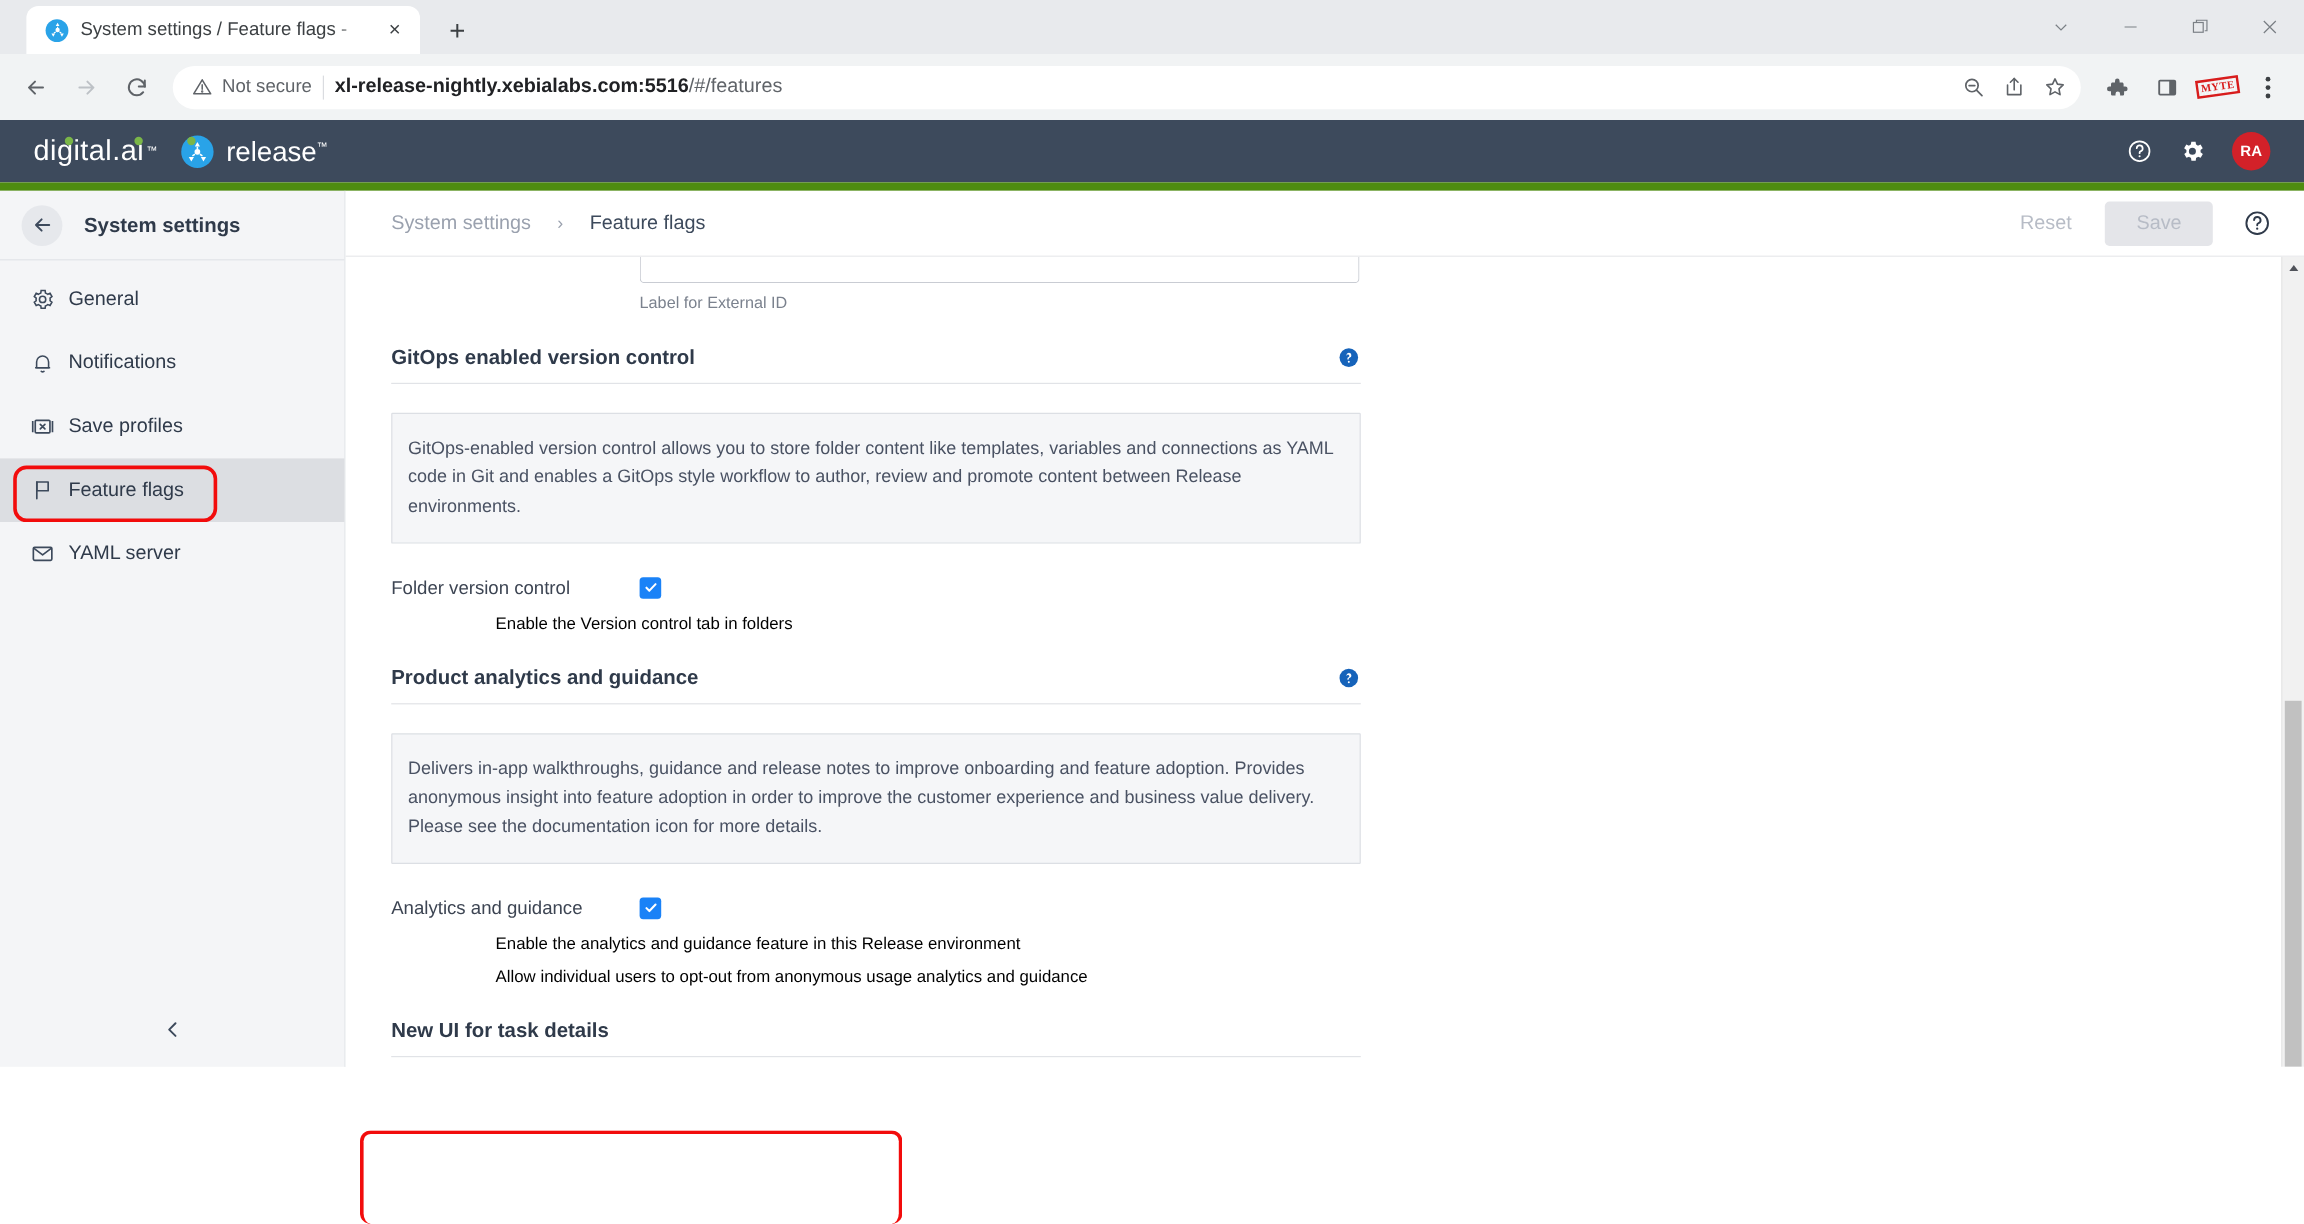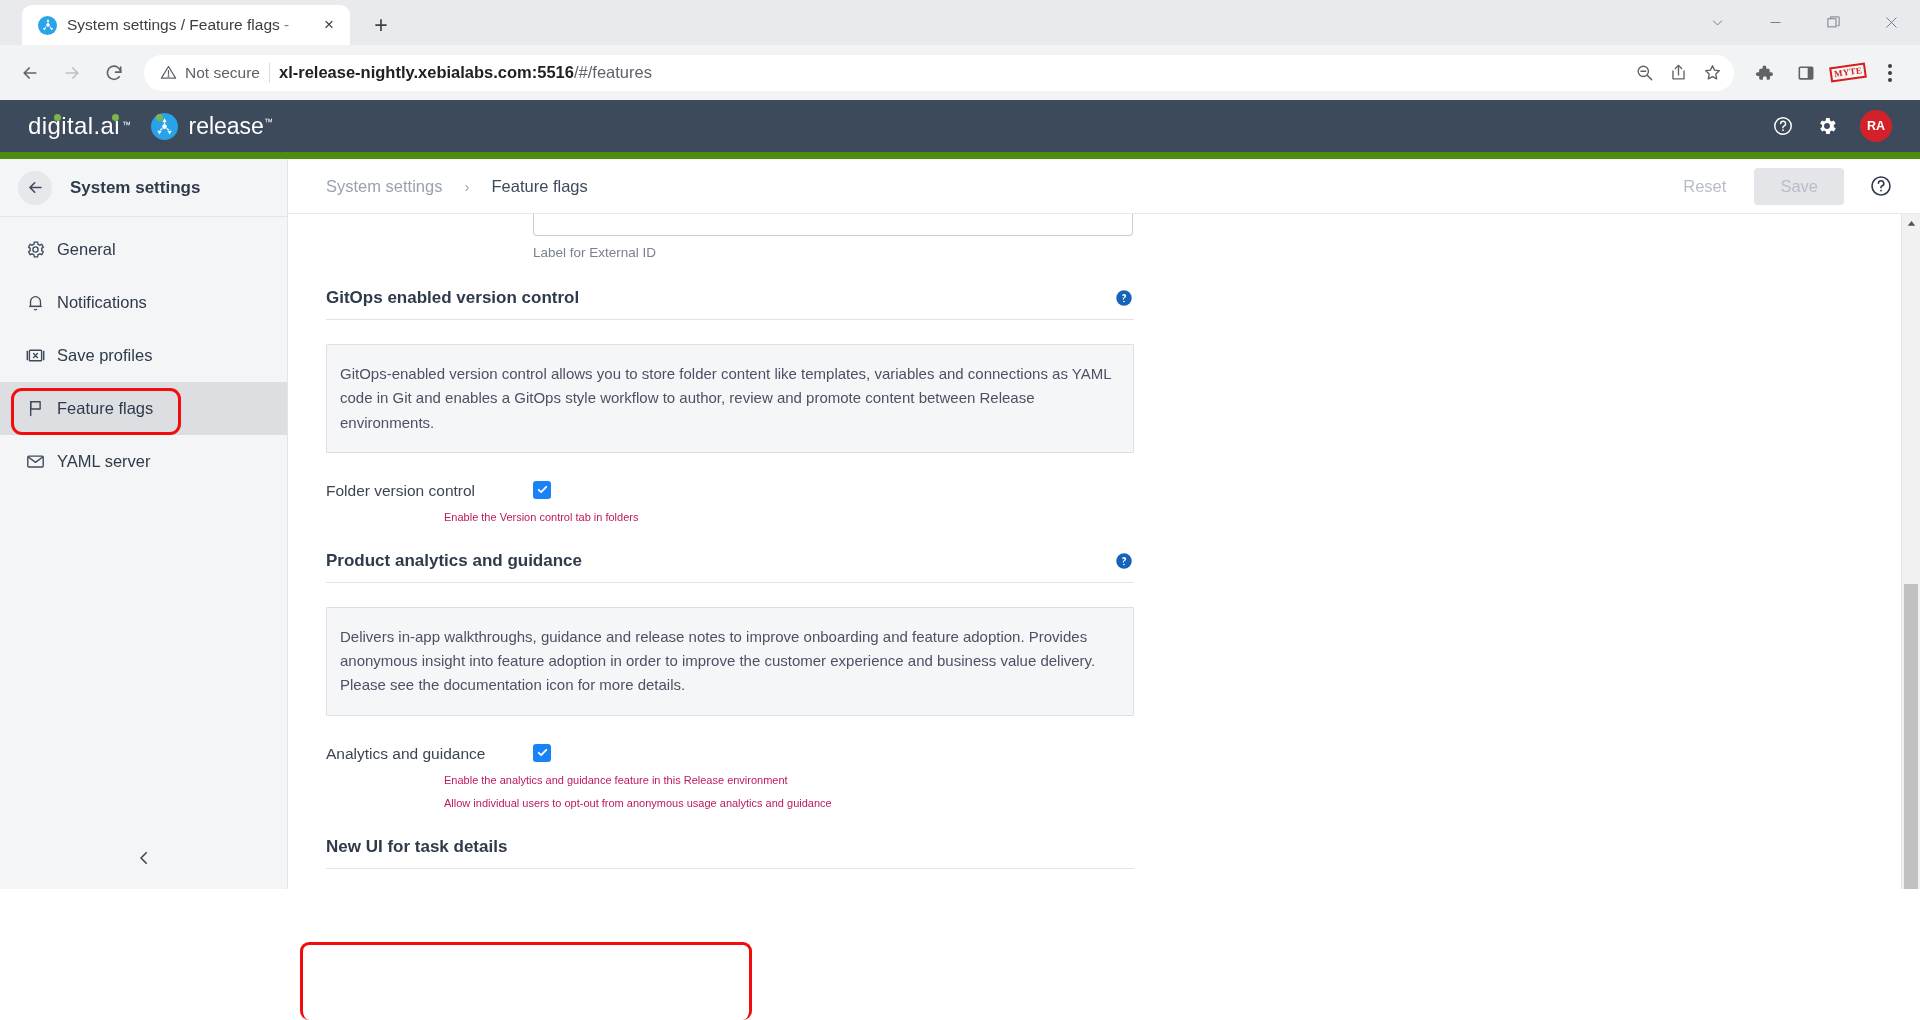--- a/index.html
+++ b/index.html
@@ -193,21 +193,21 @@
 
   .field-row { display: flex; align-items: flex-start; margin-top: 28px; }
   .field-label { width: 207px; flex: 0 0 207px; font-size: 15.5px; color: #3d4553; padding-top: 1px; }
   .cbox {
     width: 18px; height: 18px; border-radius: 3px; display: flex;
     align-items: center; justify-content: center; flex: 0 0 18px;
   }
   .cbox.on { background: #1a82f7; }
   .cbox.on svg { width: 13px; height: 13px; color: #fff; }
   .cbox.off { background: #fff; border: 1.6px solid #b6bcc6; }
-  .field-helper { font-size: 11px; color: #be185d; margin-left: 118px; margin-top: 11px; }
+  .field-helper { font-size: 14px; color: #000000; margin-left: 87px; margin-top: 11px; }
 
   
   .anno {
     position: absolute; border: 3px solid #f20c0c; border-radius: 11px; pointer-events: none;
   }
   #anno-sidebar { left: 11px; top: 388px; width: 170px; height: 47px; }
   #anno-enabled { left: 300px; top: 942px; width: 452px; height: 78px; border-radius: 9px; border-bottom: none; }
 
   
   .scrollbar {

